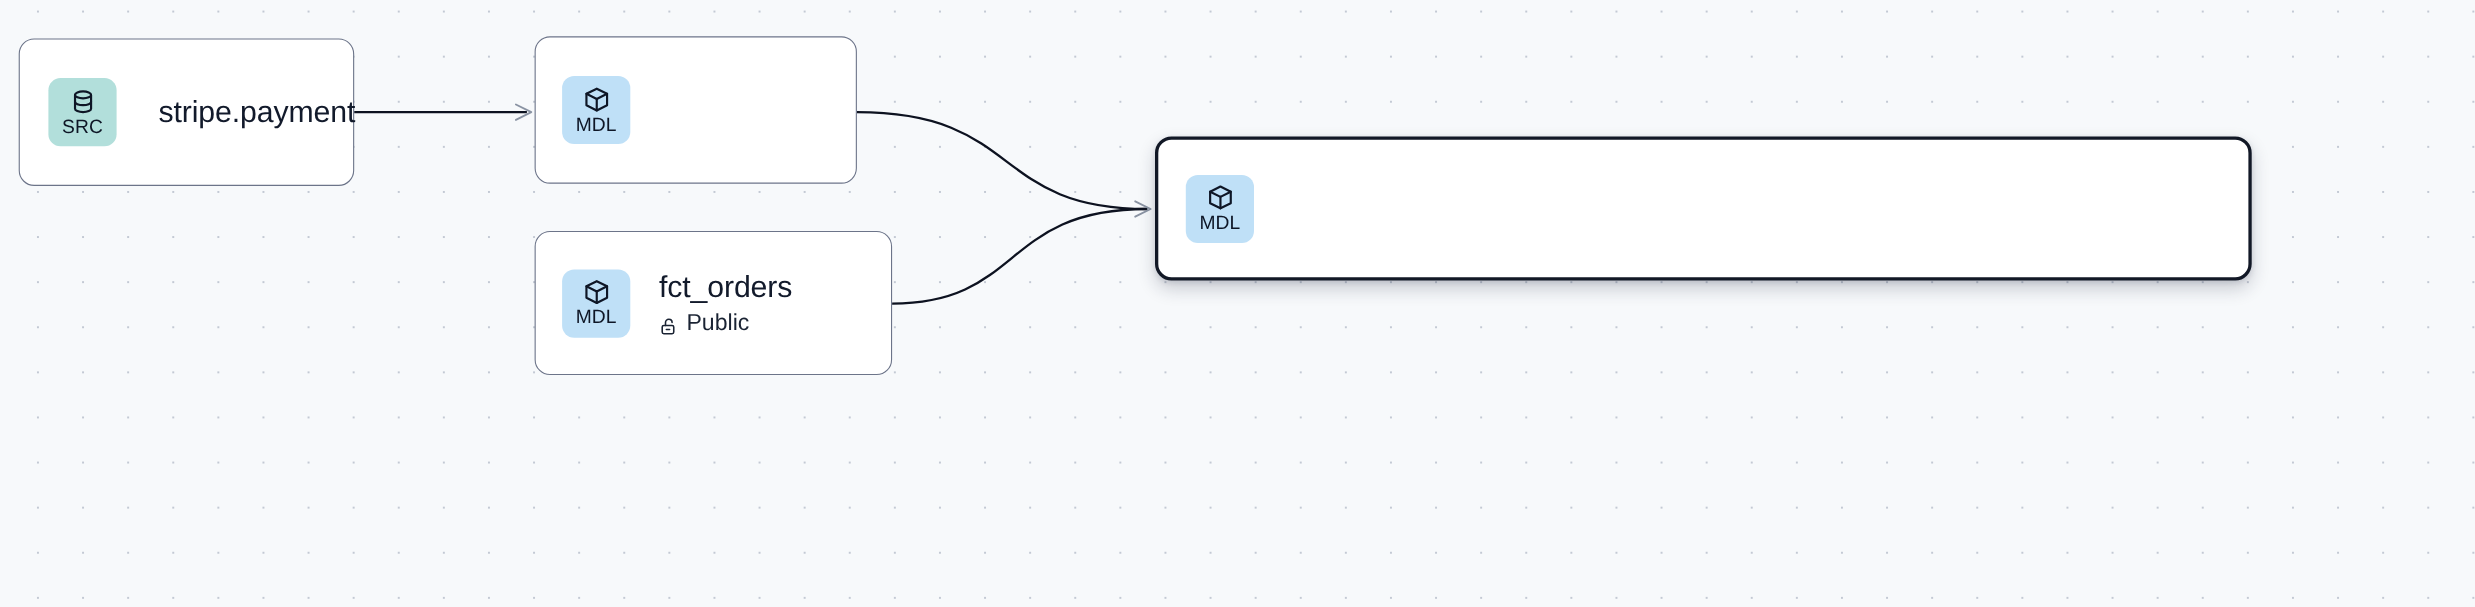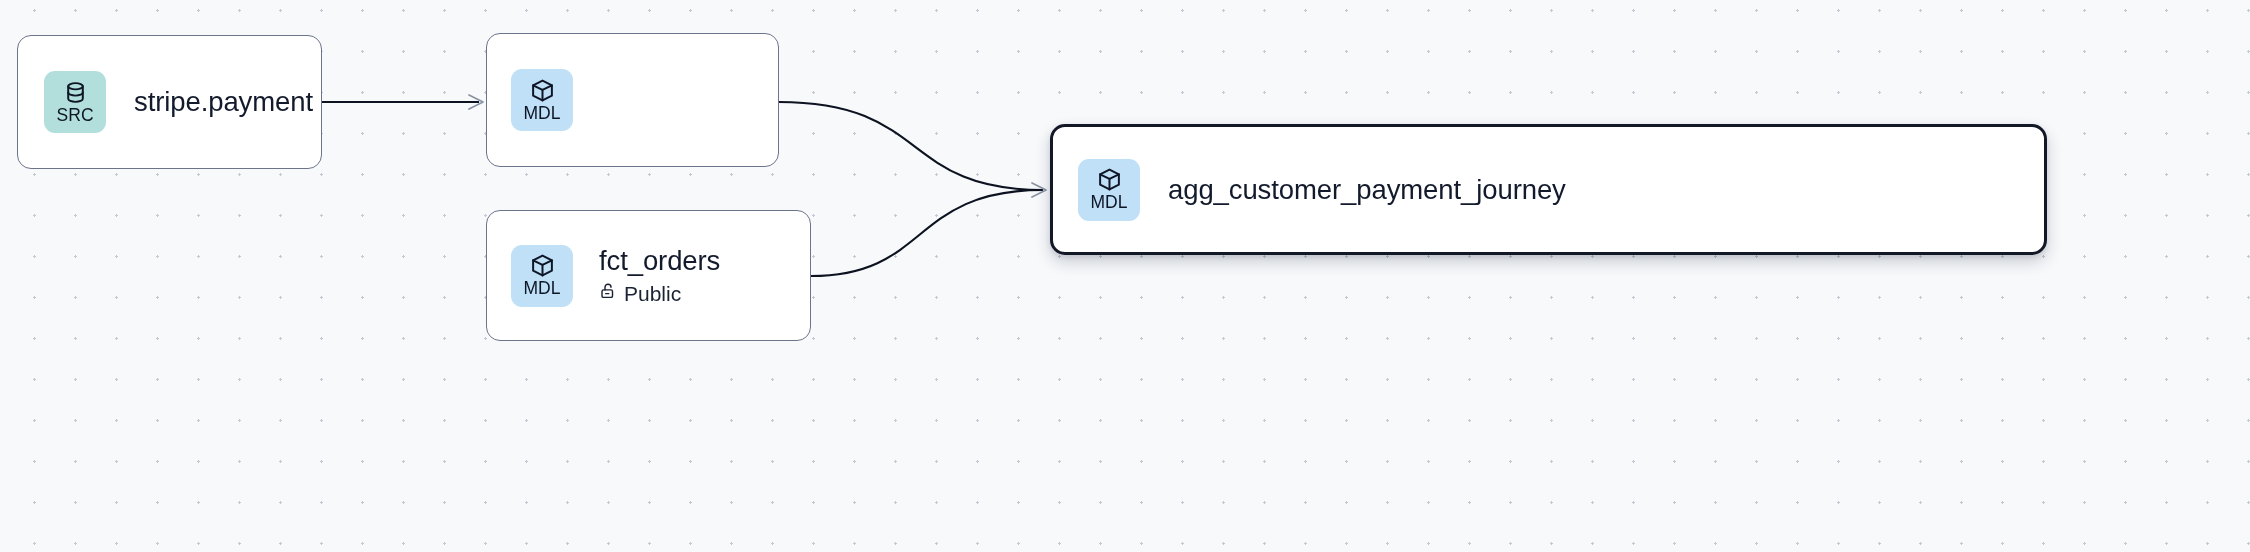--- a/index.html
+++ b/index.html
@@ -58,29 +58,29 @@
     margin-top: 1px;
   }
   .node-body { display: flex; flex-direction: column; justify-content: center; min-width: 0; }
   .node-title {
     font-size: 27.5px;
     color: #121a2b;
     white-space: nowrap;
     letter-spacing: -0.1px;
   }
   .node-sub {
-    display: flex; align-items: flex-start; gap: 7px;
+    display: flex; align-items: flex-end; gap: 7px;
     font-size: 21px;
     color: #1a2333;
     margin-top: 5px;
   }
   .node-sub svg { display: block; flex: 0 0 auto; }
 
   
-  #node-stripe-payment { left: 17px;  top: 35px;  width: 305px; height: 134px; padding-left: 26px; gap: 28px; }
+  #node-stripe-payment { left: 17px;  top: 35px;  width: 305px; height: 134px; padding-left: 26px; gap: 38px; }
   #node-stg-payments   { left: 486px; top: 33px;  width: 293px; height: 134px; padding-left: 24px; gap: 26px; }
   #node-fct-orders     { left: 486px; top: 210px; width: 325px; height: 131px; padding-left: 24px; gap: 26px; }
   #node-agg-journey    { left: 1050px; top: 124px; width: 997px; height: 131px; padding-left: 25px; gap: 28px; }
 </style>
 </head>
 <body>
 
 <div id="canvas">
 
   <svg id="edge-layer" viewBox="0 0 2250 552" width="2250" height="552" xmlns="http://www.w3.org/2000/svg">
@@ -154,18 +154,15 @@
     <div class="badge" style="background:#bfe0f7">
       <span>
         <svg width="25" height="25" viewBox="0 0 24 24" fill="none" stroke="#0e1626" stroke-width="1.9" stroke-linecap="round" stroke-linejoin="round">
           <path d="M12 2.5 21 7v10l-9 4.5L3 17V7z"></path>
           <path d="M3 7l9 4.5L21 7"></path>
           <path d="M12 11.5V21.5"></path>
         </svg>
       </span>
       <span class="badge-text">MDL</span>
     </div>
-    <div class="node-body">
-      <div class="node-title">agg_customer_payment_journey</div>
-    </div>
   </div>
 
 </div>
 
 </body></html>

